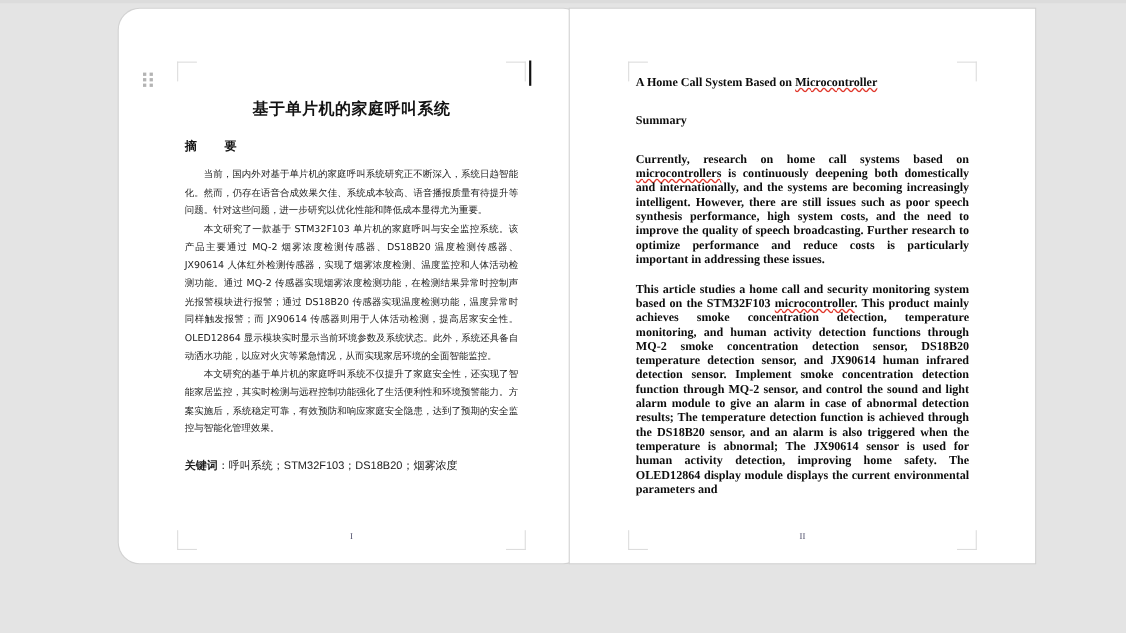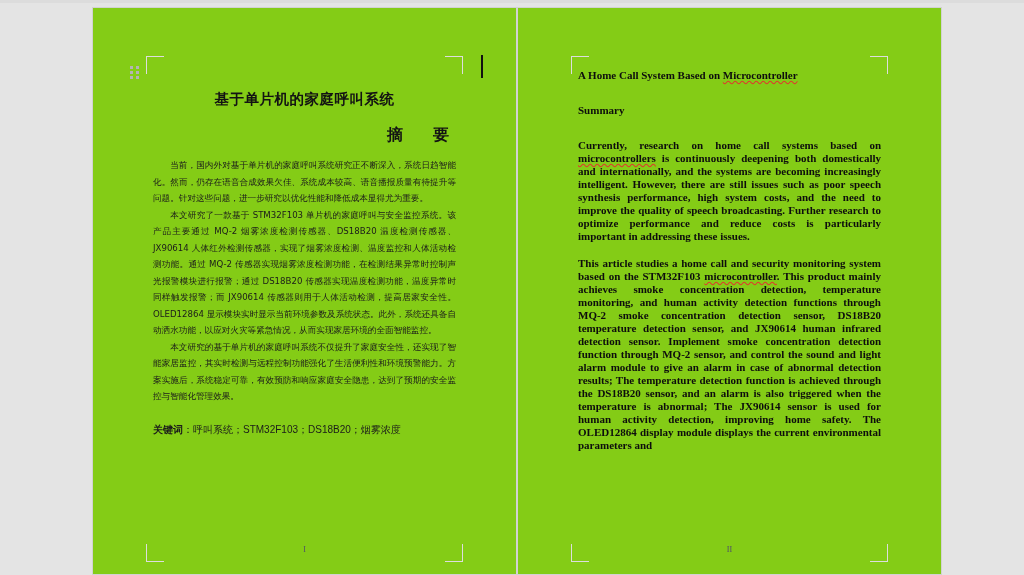--- a/index.html
+++ b/index.html
@@ -29,26 +29,26 @@
     left: 0; top: 0;
     width: 1024px;
     height: 3px;
     background: #dcdcdc;
   }
 
   .page {
     position: absolute;
     top: 8px;
     width: 423px;
-    height: 566px;
-    background: #84cc16;
+    height: 504px;
+    background: #ffffff;
     box-shadow: 0 0 0 1px #d2d2d2;
     overflow: hidden;
   }
-  .page-left  { left: 93px; }
+  .page-left  { left: 108px; border-radius: 19px; }
   .page-right { left: 518px; }
 
   
   .cmark {
     position: absolute;
     width: 18px;
     height: 18px;
     pointer-events: none;
   }
   .cmark::before, .cmark::after {
@@ -119,24 +119,24 @@
   .title-cn {
     text-align: center;
     font-family: "DejaVu Sans", "Liberation Sans", sans-serif;
     font-weight: bold;
     font-size: 14.5px;
     color: #131313;
     letter-spacing: 0.5px;
     margin: 0 0 16px 0;
   }
   .subtitle-cn {
-    text-align: right;
+    text-align: left;
     font-family: Liberation Serif, serif;
     font-weight: bold;
-    font-size: 16px;
+    font-size: 11px;
     color: #131313;
     letter-spacing: 7px;
     margin: 0 0 11px 0;
   }
   .para-cn {
     font-family: "DejaVu Sans", "Liberation Sans", sans-serif;
     font-size: 8.6px;
     line-height: 16.5px;
     color: #1b1b1b;
     text-align: justify;

